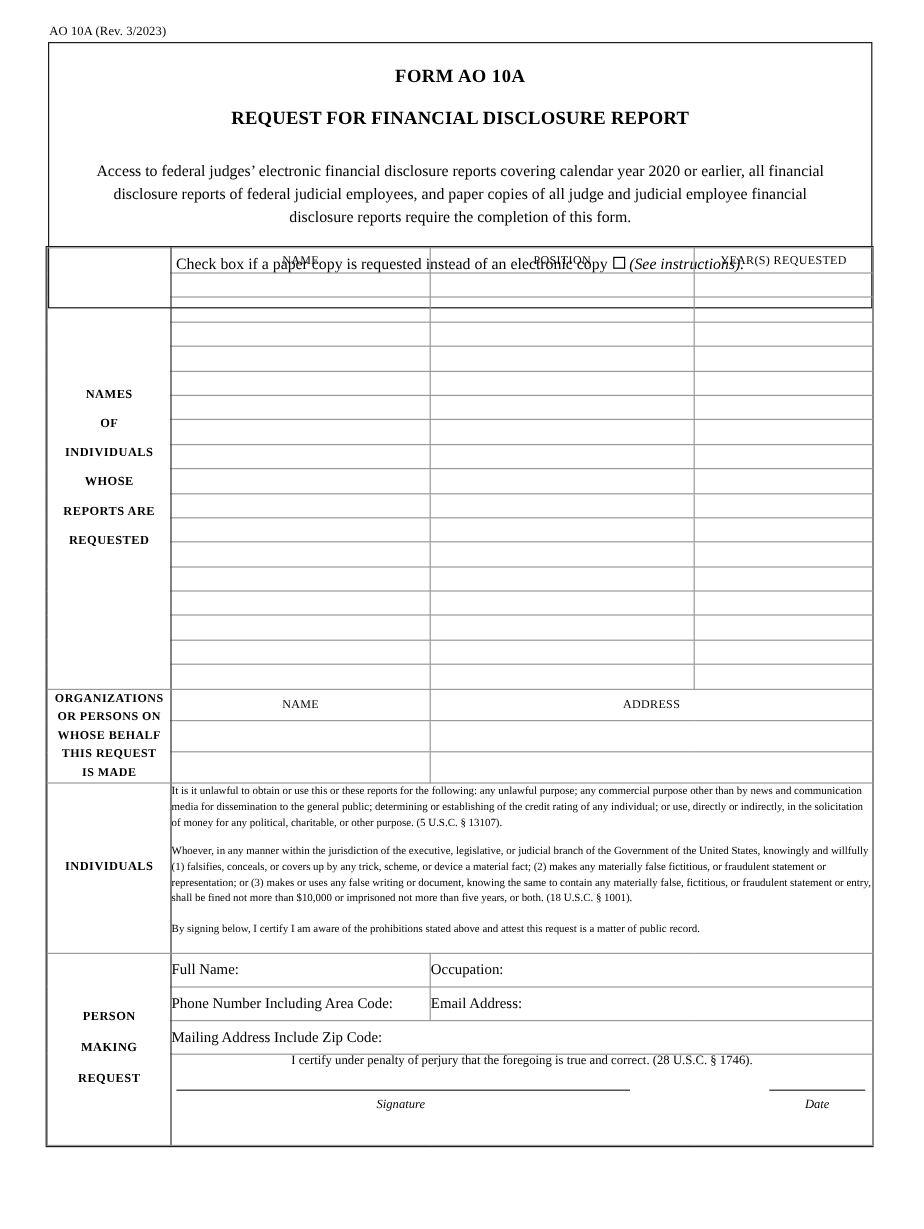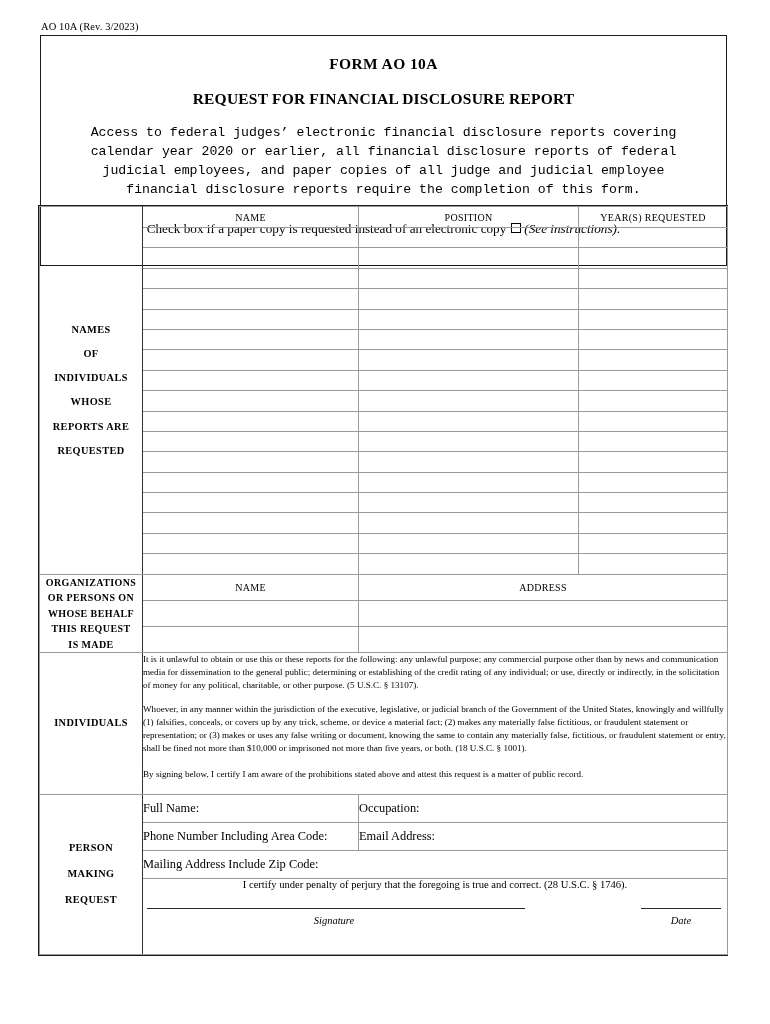--- a/index.html
+++ b/index.html
@@ -54,22 +54,21 @@
     text-align: center;
     font-weight: bold;
     font-size: 15.5px;
     letter-spacing: 0.2px;
     margin: 17px 0 0 0;
   }
   .access-para {
     text-align: center;
     font-size: 13.2px;
     line-height: 1.43;
-    margin: 16px 10px 0 10px;
-    font-family: Liberation Mono, monospace;
+    margin: 26px 10px 0 10px;
   }
   .checkbox-line {
     text-align: center;
     font-size: 13.2px;
     margin: 21px 0 4px 0;
     white-space: nowrap;
   }
   .chk {
     display: inline-block;
     width: 8px;

